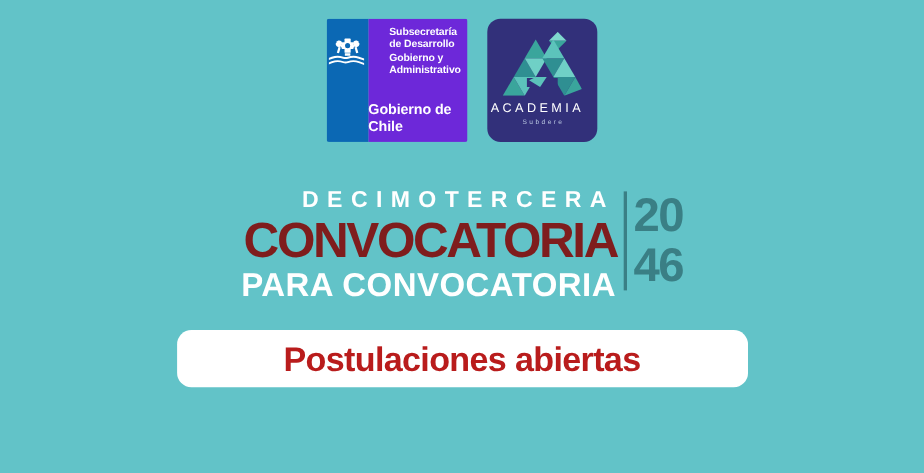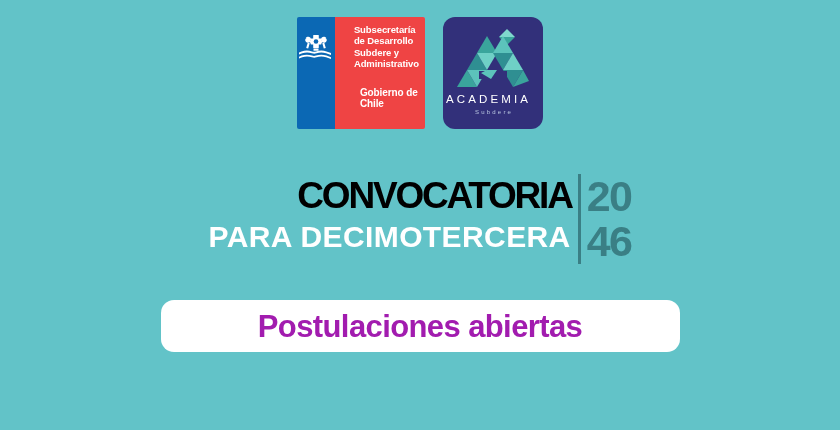--- a/index.html
+++ b/index.html
@@ -39,45 +39,44 @@
     border-radius:2px;
     overflow:hidden;
   }
   .subdere-left {
     width:45px;
     background:#0b68b4;
     position:relative;
   }
   .subdere-right {
     flex:1;
-    background:#ef4444;
+    background:#6d28d9;
     position:relative;
     padding:7px 6px 0 19px;
   }
   .coat-arms {
     position:absolute;
     top:14px; left:50%;
     transform:translateX(-50%);
     width:34px; height:30px;
   }
   .subdere-title {
     color:#ffffff;
     font-size:9.5px;
     line-height:11.4px;
     font-weight:700;
     letter-spacing:-0.1px;
   }
   .gobierno {
     position:absolute;
-    bottom:20px; right:7px;
-    color:#ffffff;
-    font-size:10px;
+    bottom:7px; right:7px;
+    color:#ffffff;
+    font-size:13px;
     font-weight:700;
     letter-spacing:-0.1px;
-    margin-left:25px;
   }
 
   
   .academia-logo {
     width:100px; height:112px;
     background:#32307a;
     border-radius:12px;
     position:relative;
     overflow:hidden;
   }
@@ -126,22 +125,22 @@
     color:#ffffff;
     font-size:21px;
     font-weight:700;
     letter-spacing:7.6px;
     text-indent:7.6px;
     line-height:24px;
     margin-bottom:-1px;
     padding-right:2px;
   }
   .main-word {
-    color:#000000;
-    font-size:37px;
+    color:#7f1d1d;
+    font-size:45px;
     font-weight:700;
     letter-spacing:-2.2px;
     line-height:52px;
     white-space:nowrap;
   }
   .subline {
     color:#ffffff;
     font-size:30px;
     font-weight:700;
     letter-spacing:0.4px;
@@ -179,21 +178,21 @@
 
   
   .cta-wrap {
     position:absolute;
     top:300px; left:0; right:0;
     display:flex;
     justify-content:center;
   }
   .cta-button {
     background:#ffffff;
-    color:#a21caf;
+    color:#b91c1c;
     border:none;
     border-radius:13px;
     width:519px;
     height:52px;
     font-family:"Liberation Sans", sans-serif;
     font-size:31px;
     font-weight:700;
     letter-spacing:-0.6px;
     cursor:pointer;
     display:flex;
@@ -220,21 +219,21 @@
             <path d="M8.8 11.5l-1.6 5.4 2 0.5 1.5-5.2z"></path>
             <path d="M27.5 7.2c-1.4-1.6-3.4-1.9-4.7-0.7-0.9 0.9-1 2.2-0.4 3.3l-1.2 0.8 1 1.5 1.3-0.9c1.2 0.8 2.7 0.6 3.6-0.4 1.1-1.2 1-3-0.6-3.6z"></path>
             <path d="M25.2 11.5l1.6 5.4-2 0.5-1.5-5.2z"></path>
             <path d="M2.5 20.5c3.5-1.2 7-1.2 10.5 0 1.3 0.45 2.7 0.45 4 0 3.5-1.2 7-1.2 10.5 0l4.5 1.6v1.9l-4.9-1.7c-3.2-1.1-6.4-1.1-9.6 0-1.5 0.5-3.1 0.5-4.6 0-3.2-1.1-6.4-1.1-9.6 0L-1.4 24v-1.9z"></path>
             <path d="M2.5 24.6c3.5-1.2 7-1.2 10.5 0 1.3 0.45 2.7 0.45 4 0 3.5-1.2 7-1.2 10.5 0l4.5 1.6v1.8l-4.9-1.7c-3.2-1.1-6.4-1.1-9.6 0-1.5 0.5-3.1 0.5-4.6 0-3.2-1.1-6.4-1.1-9.6 0L-1.4 28v-1.8z"></path>
             <path d="M14.5 17.5h5v2.2h-5z"></path>
           </g>
         </svg>
       </div>
       <div class="subdere-right">
-        <div class="subdere-title"><span>Subsecretaría</span><br><span>de Desarrollo</span><br><span>Subdere y</span><br><span>Administrativo</span></div>
+        <div class="subdere-title"><span>Subsecretaría</span><br><span>de Desarrollo</span><br><span>Gobierno y</span><br><span>Administrativo</span></div>
         <div class="gobierno">Gobierno de Chile</div>
       </div>
     </div>
 
     <div class="academia-logo">
       <svg class="academia-mark" viewBox="0 0 72 58">
 
         <polygon points="0,58 10,41 20,58" fill="#3aa59c"></polygon>
         <polygon points="10,41 20,58 30,41" fill="#5cc3bb"></polygon>
         <polygon points="10,41 20,24 30,41" fill="#2f8f92"></polygon>
@@ -255,22 +254,23 @@
       </svg>
       <div class="academia-word">ACADEMIA</div>
       <div class="academia-sub">Subdere</div>
     </div>
 
   </div>
 
   <div class="headline">
 
     <div class="headline-text">
+      <div class="kicker">DECIMOTERCERA</div>
       <div class="main-word">CONVOCATORIA</div>
-      <div class="subline">PARA DECIMOTERCERA</div>
+      <div class="subline">PARA CONVOCATORIA</div>
     </div>
 
     <div class="year-block">
       <div class="year-divider"></div>
       <div class="year-digits">
         <span>20</span>
         <span>46</span>
       </div>
     </div>
 

